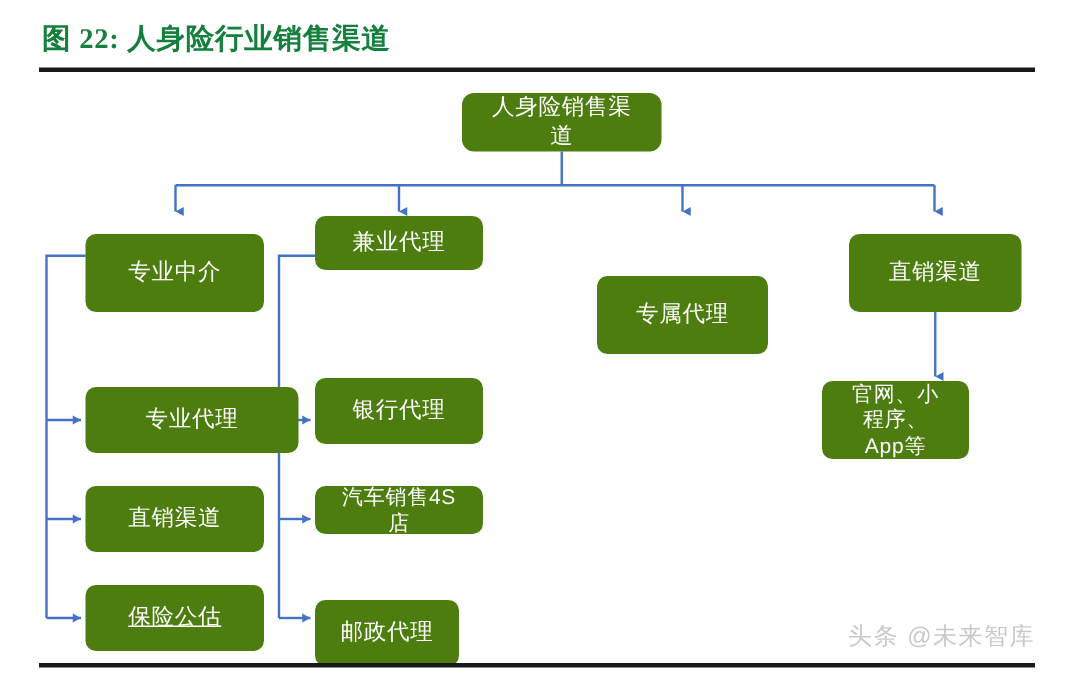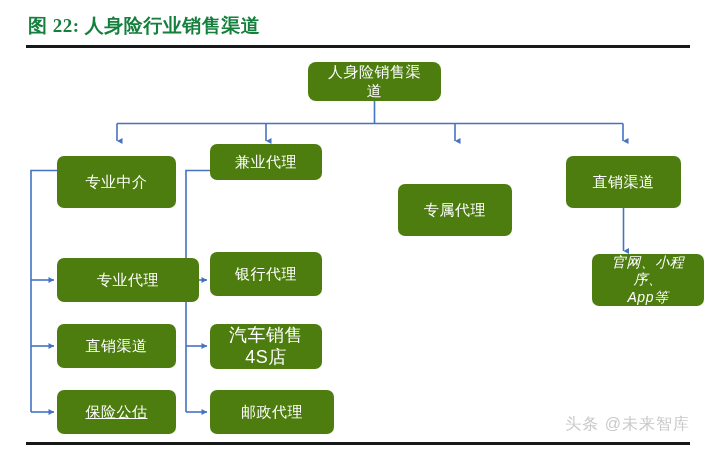--- a/index.html
+++ b/index.html
@@ -75,24 +75,24 @@
   .node.l2a     { left: 57px;  top: 156px; width: 119px; height: 52px; }
   .node.l2b     { left: 210px; top: 144px; width: 112px; height: 36px; }
   .node.l2c     { left: 398px; top: 144px; width: 114px; height: 52px; margin-top: 40px; }
   .node.l2d     { left: 566px; top: 156px; width: 115px; height: 52px; }
 
   .node.c1r1    { left: 57px;  top: 258px; width: 142px; height: 44px; }
   .node.c1r2    { left: 57px;  top: 324px; width: 119px; height: 44px; }
   .node.c1r3    { left: 57px;  top: 390px; width: 119px; height: 44px; text-decoration: underline; }
 
   .node.c2r1    { left: 210px; top: 252px; width: 112px; height: 44px; }
-  .node.c2r2    { left: 210px; top: 324px; width: 112px; height: 45px; font-size: 18px; }
-  .node.c2r3    { left: 210px; top: 390px; width: 124px; height: 44px; }
+  .node.c2r2    { left: 210px; top: 324px; width: 112px; height: 32px; font-size: 14px; }
+  .node.c2r3    { left: 210px; top: 400px; width: 96px; height: 44px; }
 
-  .node.c4r1    { left: 592px; top: 254px; width: 112px; height: 52px; font-size: 14px; font-style: italic; }
+  .node.c4r1    { left: 548px; top: 254px; width: 98px; height: 52px; font-size: 14px; }
 
   
   #wires {
     position: absolute;
     left: 0; top: 0;
     width: 716px;
     height: 460px;
     pointer-events: none;
   }
 

